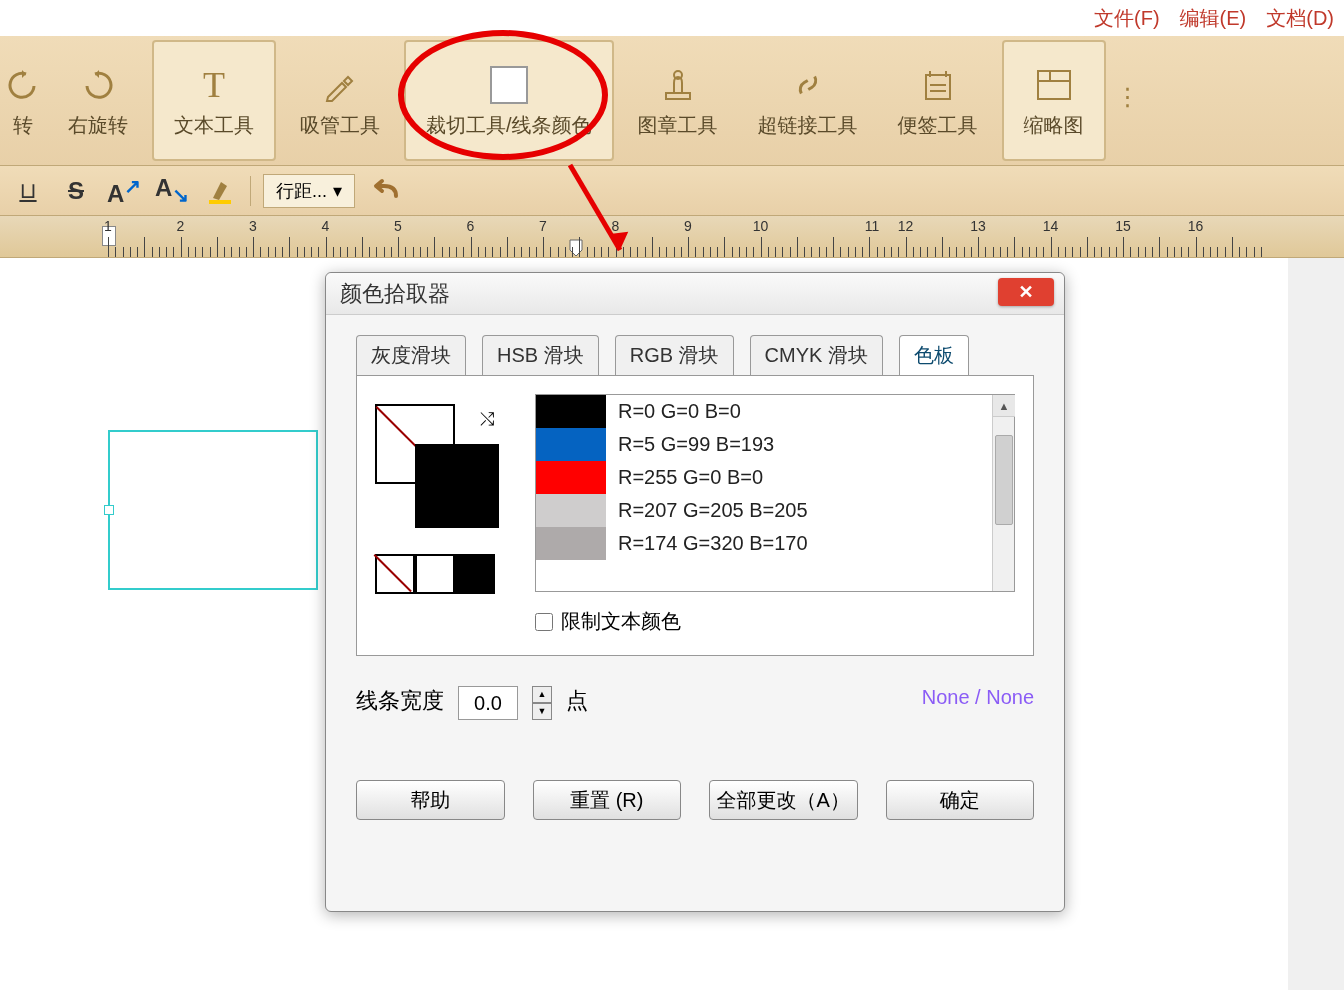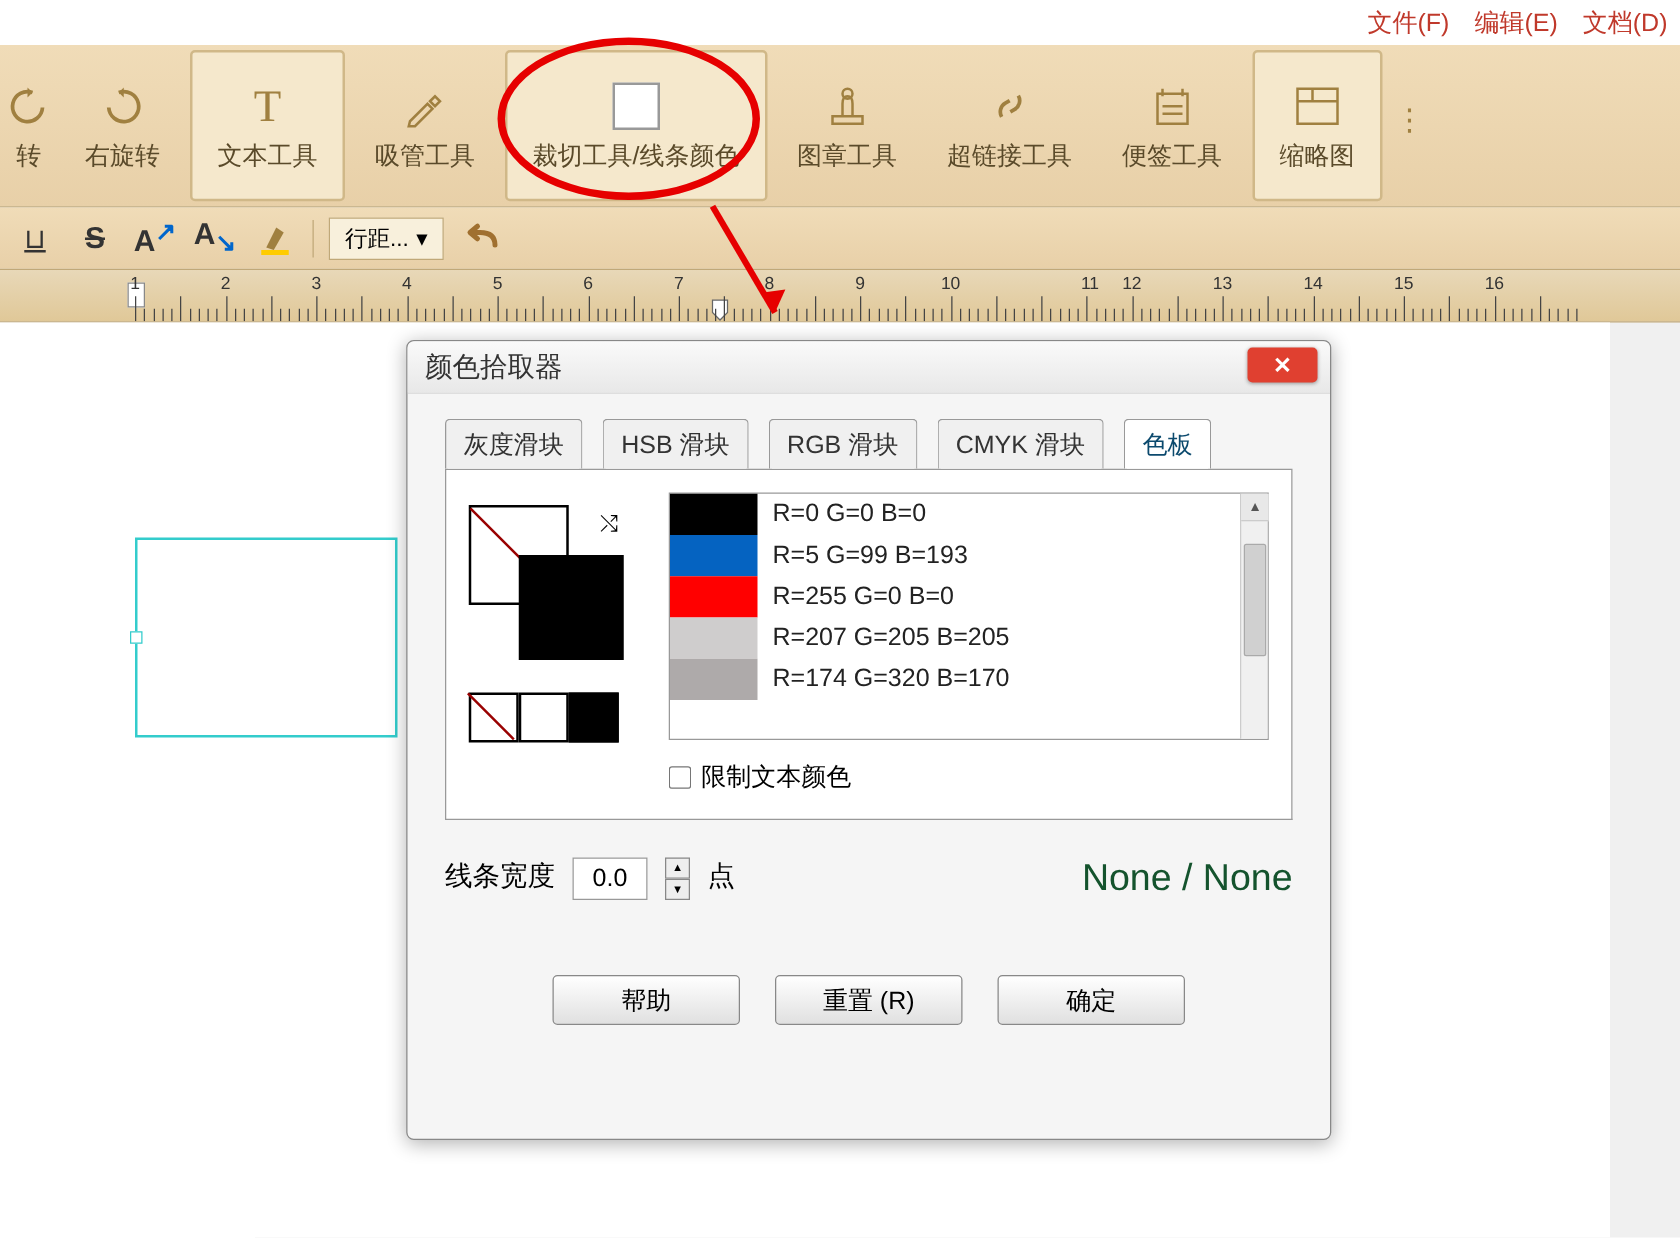--- a/index.html
+++ b/index.html
@@ -67,21 +67,21 @@
 .sb-up { position: absolute; top: 0; left: 0; width: 22px; height: 22px; text-align: center; line-height: 22px; font-size: 11px; color: #555; background: #e8e8e8; cursor: pointer; border-bottom: 1px solid #ccc;}
 .sb-thumb { position: absolute; top: 40px; left: 2px; width: 18px; height: 90px; background: #d0d0d0; border: 1px solid #aaa; border-radius: 2px; }
 
 .limit-check { margin-top: 16px; display: flex; align-items: center; gap: 8px; font-size: 20px; }
 .limit-check input { width: 18px; height: 18px; }
 
 .line-width-row { display: flex; align-items: flex-start; margin-top: 30px; gap: 14px; font-size: 22px; }
 .lw-input { width: 60px; height: 34px; border: 1px solid #999; text-align: center; font-size: 20px; }
 .spinner { width: 20px; display: flex; flex-direction: column; }
 .spinner div { width: 20px; height: 17px; border: 1px solid #888; background: #eee; font-size: 9px; text-align: center; line-height: 15px; cursor: pointer; }
-.none-label { margin-left: auto; font-size: 30px; color: #14532d; }
+.none-label { margin-left: auto; font-size: 20px; color: #8b5cf6; }
 
 .dialog-buttons { display: flex; gap: 28px; justify-content: center; margin-top: 60px; }
 .dlg-btn { width: 150px; height: 40px; background: linear-gradient(#fff, #e0e0e0); border: 1px solid #888; border-radius: 4px; font-size: 20px; cursor: pointer; }
 </style>
 </head>
 <body>
 
 <div class="menubar">
   <span>文件(F)</span>
   <span>编辑(E)</span>
@@ -471,16 +471,17 @@
         <div>▲</div>
         <div>▼</div>
       </div>
       <span>点</span>
       <span class="none-label">None / None</span>
     </div>
 
     <div class="dialog-buttons">
       <button class="dlg-btn">帮助</button>
       <button class="dlg-btn">重置 (R)</button>
+      <button class="dlg-btn">全部更改（A）</button>
       <button class="dlg-btn">确定</button>
     </div>
   </div>
 </div>
 
 </body></html>

